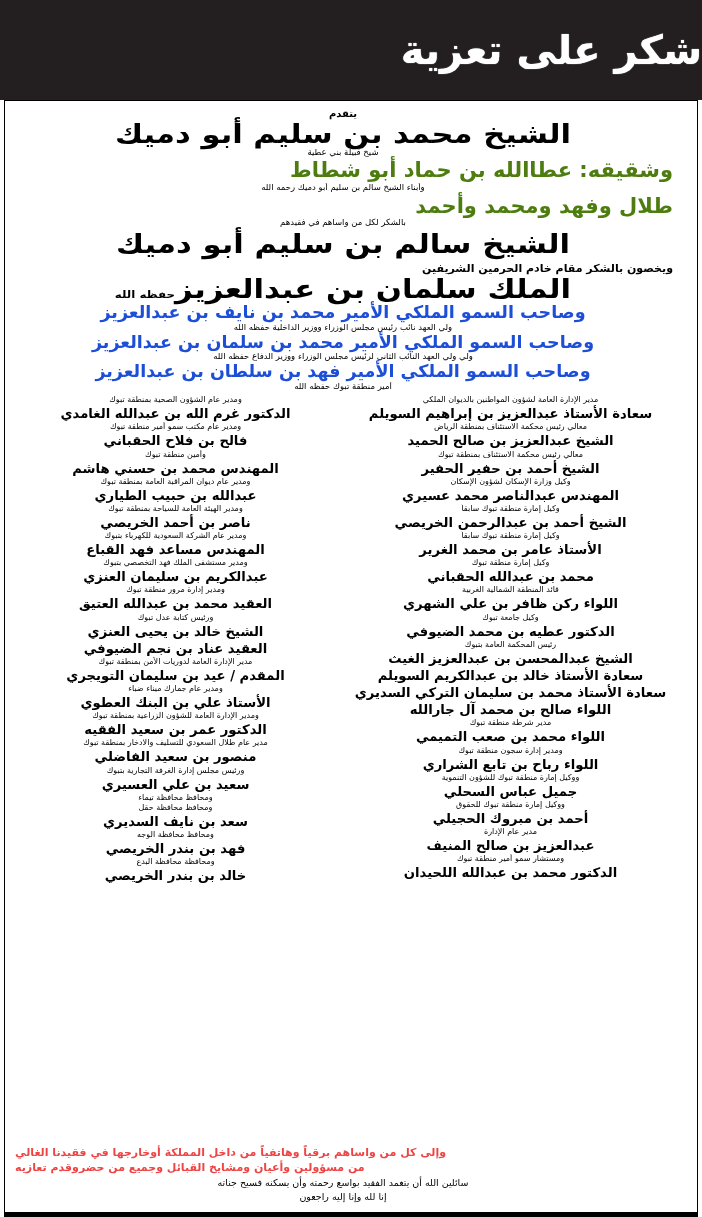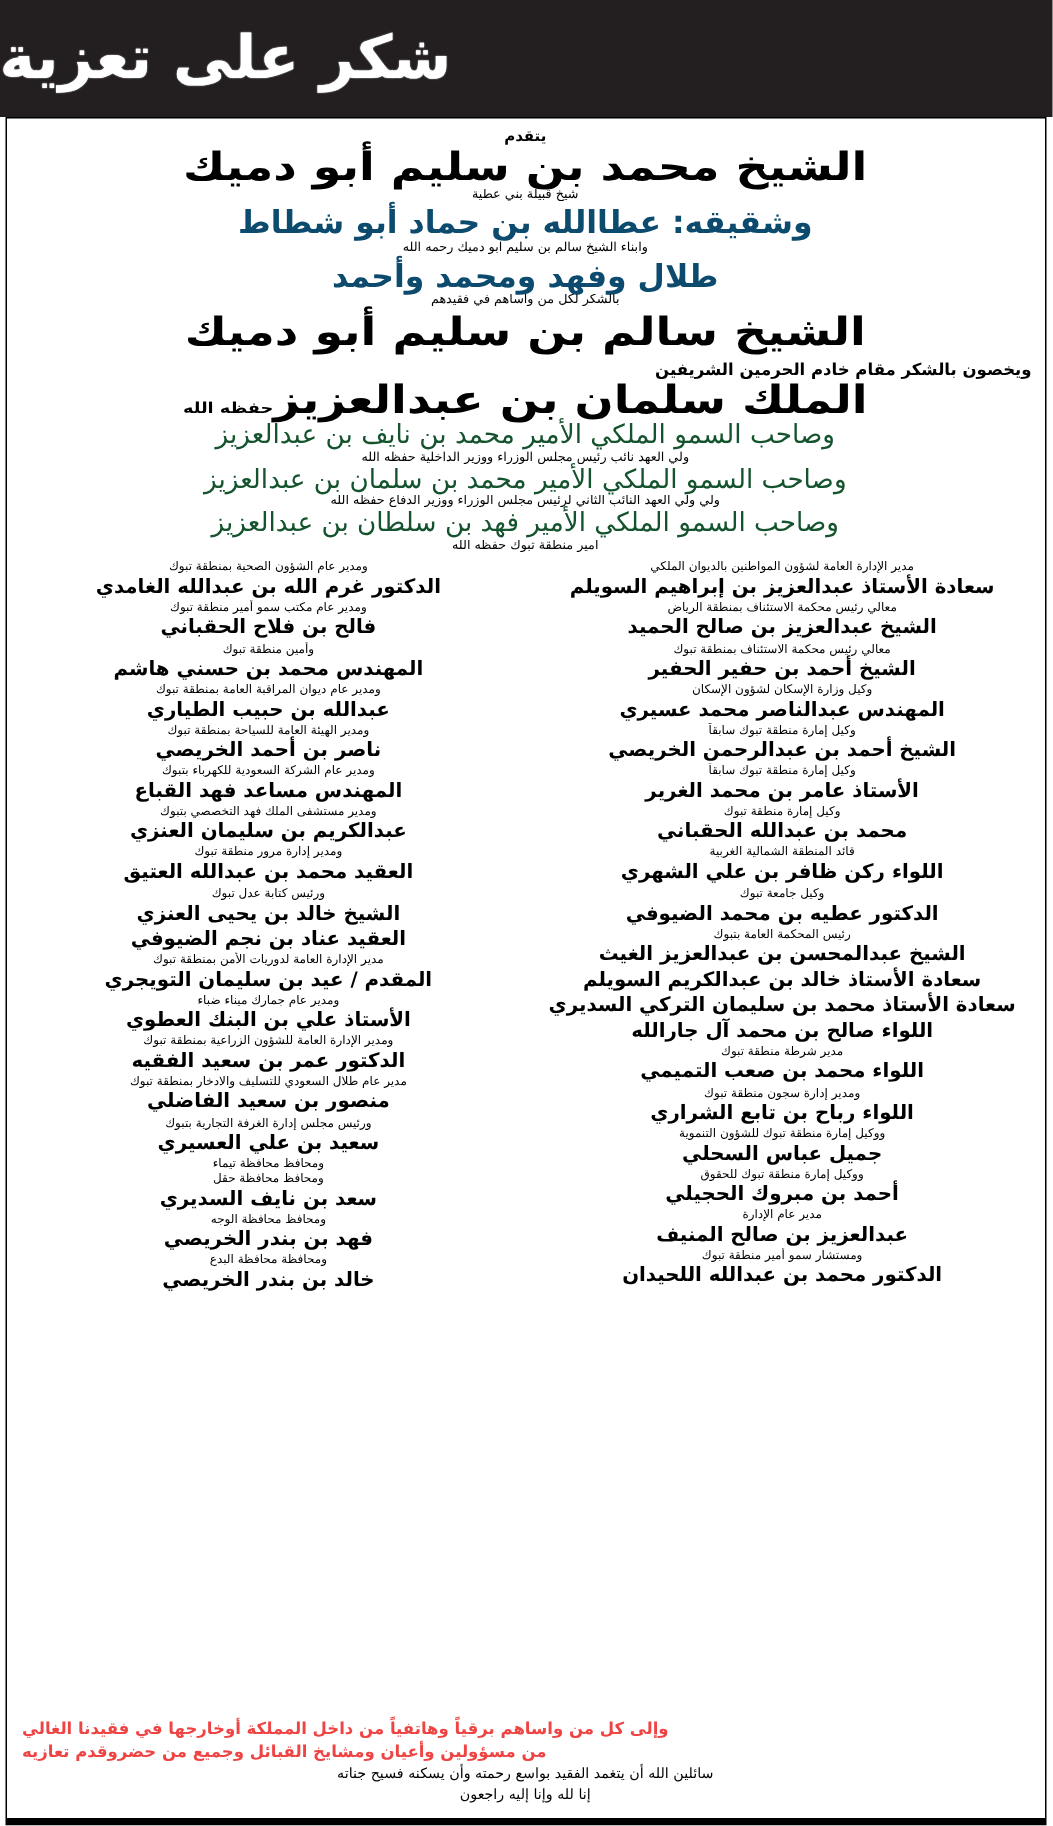--- a/index.html
+++ b/index.html
@@ -13,23 +13,23 @@
   .page{
     position:relative;
     width:702px;height:1217px;
     box-sizing:border-box;
     background:#ffffff;
     display:flex;flex-direction:column;
   }
 
   
   .banner{
-    height:78px;
+    height:100px;
     background:#231f20;
-    display:flex;align-items:center;justify-content:flex-end;
+    display:flex;align-items:center;justify-content:flex-start;
     flex:0 0 auto;
   }
   .banner-title{
     color:#ffffff;
     font-size:40px;
     line-height:1;
     font-weight:700;
     letter-spacing:1px;
     font-family:"DejaVu Sans","Liberation Sans",sans-serif;
     text-shadow:0 0 1px #fff;
@@ -38,21 +38,21 @@
 
   
   .frame{
     flex:1 1 auto;
     margin:0 4px 0 4px;
     border:1px solid #000;
     border-top:1px solid #000;
     border-bottom:5px solid #000;
     box-sizing:border-box;
     background:#fff;
-    padding:4px 9px 2px 8px;
+    padding:4px 24px 2px 8px;
     display:flex;flex-direction:column;
   }
 
   
   .tiny{
     font-size:8.5px;
     line-height:1.15;
     text-align:center;
     color:#000;
     font-weight:400;
@@ -84,31 +84,31 @@
     letter-spacing:0px;
     transform:scaleX(1.0);
   }
   .mega.stretch{
     display:block;
     transform:scaleX(1.18);
   }
   .big{
     font-size:21px;
     font-weight:700;
-    text-align:center;
+    text-align:right;
     line-height:1.12;
-    color:#0c4a6e;
+    color:#4d7c0f;
     white-space:nowrap;
   }
   .royal{
     font-size:17.5px;
-    font-weight:400;
+    font-weight:700;
     text-align:center;
     line-height:1.12;
-    color:#14532d;
+    color:#1d4ed8;
     white-space:nowrap;
   }
 
   .head-block{flex:0 0 auto;padding-top:3px;}
   .head-block > *{margin:0;}
   .gap2{height:2px;}
   .gap4{height:4px;}
 
   
   .columns{

